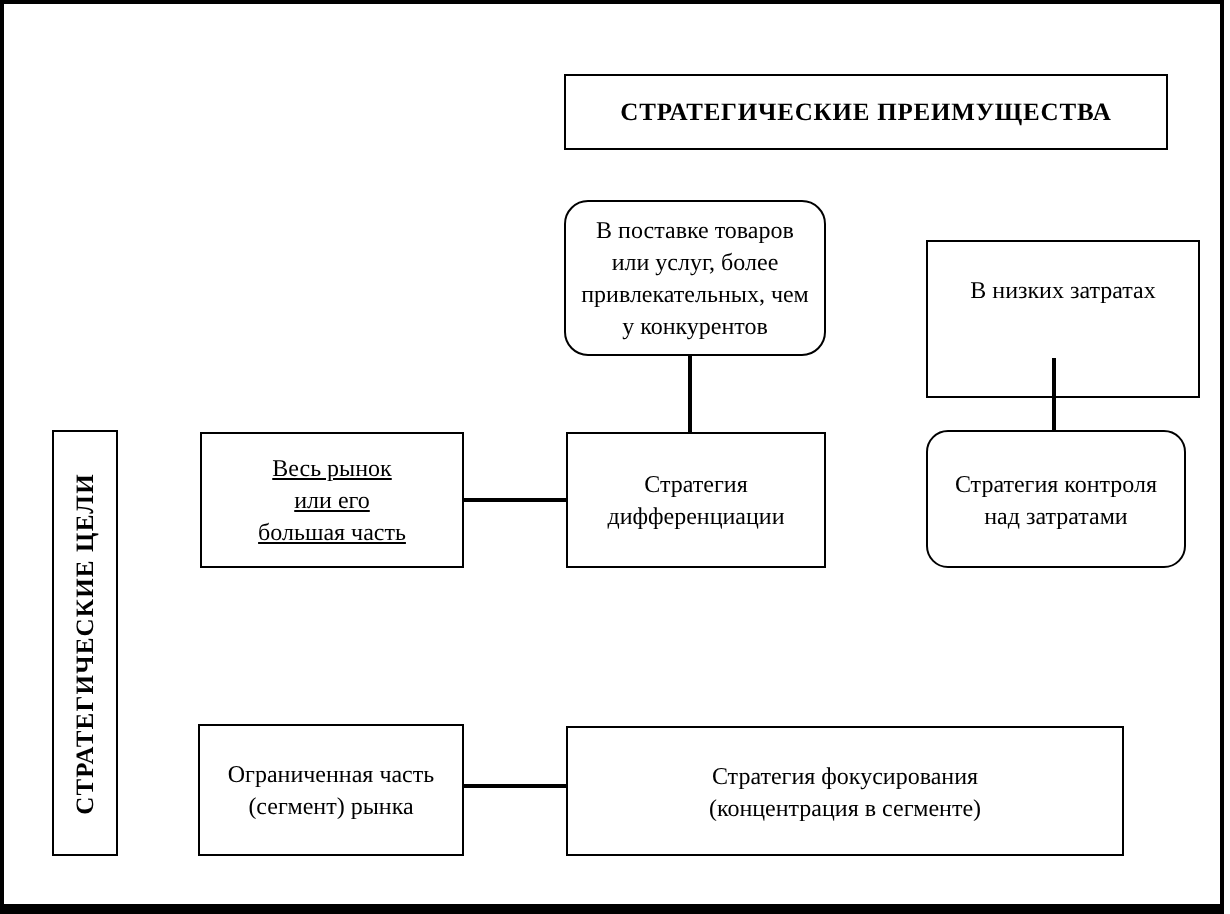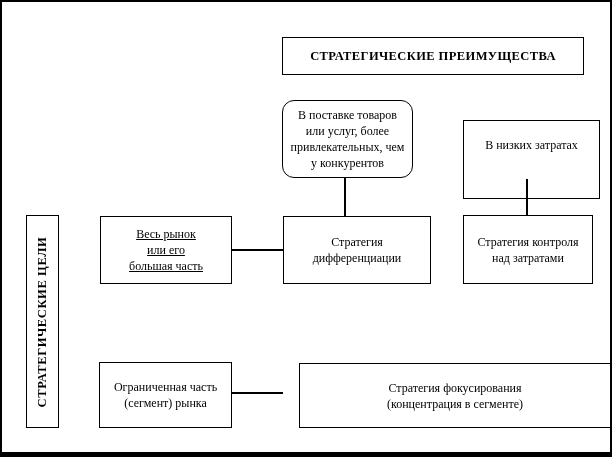--- a/index.html
+++ b/index.html
@@ -82,41 +82,41 @@
   .whole-market-box {
     left: 100px;
     top: 216px;
     width: 132px;
     height: 68px;
     text-decoration: underline;
   }
   .diff-box {
     left: 283px;
     top: 216px;
-    width: 148px;
+    width: 130px;
     height: 68px;
   }
   .costctrl-box {
     left: 463px;
     top: 215px;
     width: 130px;
     height: 69px;
+    border-radius: 11px;
   }
   .segment-box {
     left: 99px;
     top: 362px;
     width: 133px;
     height: 66px;
   }
   .focus-box {
     left: 283px;
     top: 363px;
-    width: 312px;
+    width: 279px;
     height: 65px;
-    margin-left: 16px;
   }
   .connector {
     position: absolute;
     background: #000000;
   }
   .conn-supply-diff {
     left: 344px;
     top: 178px;
     width: 2px;
     height: 38px;

